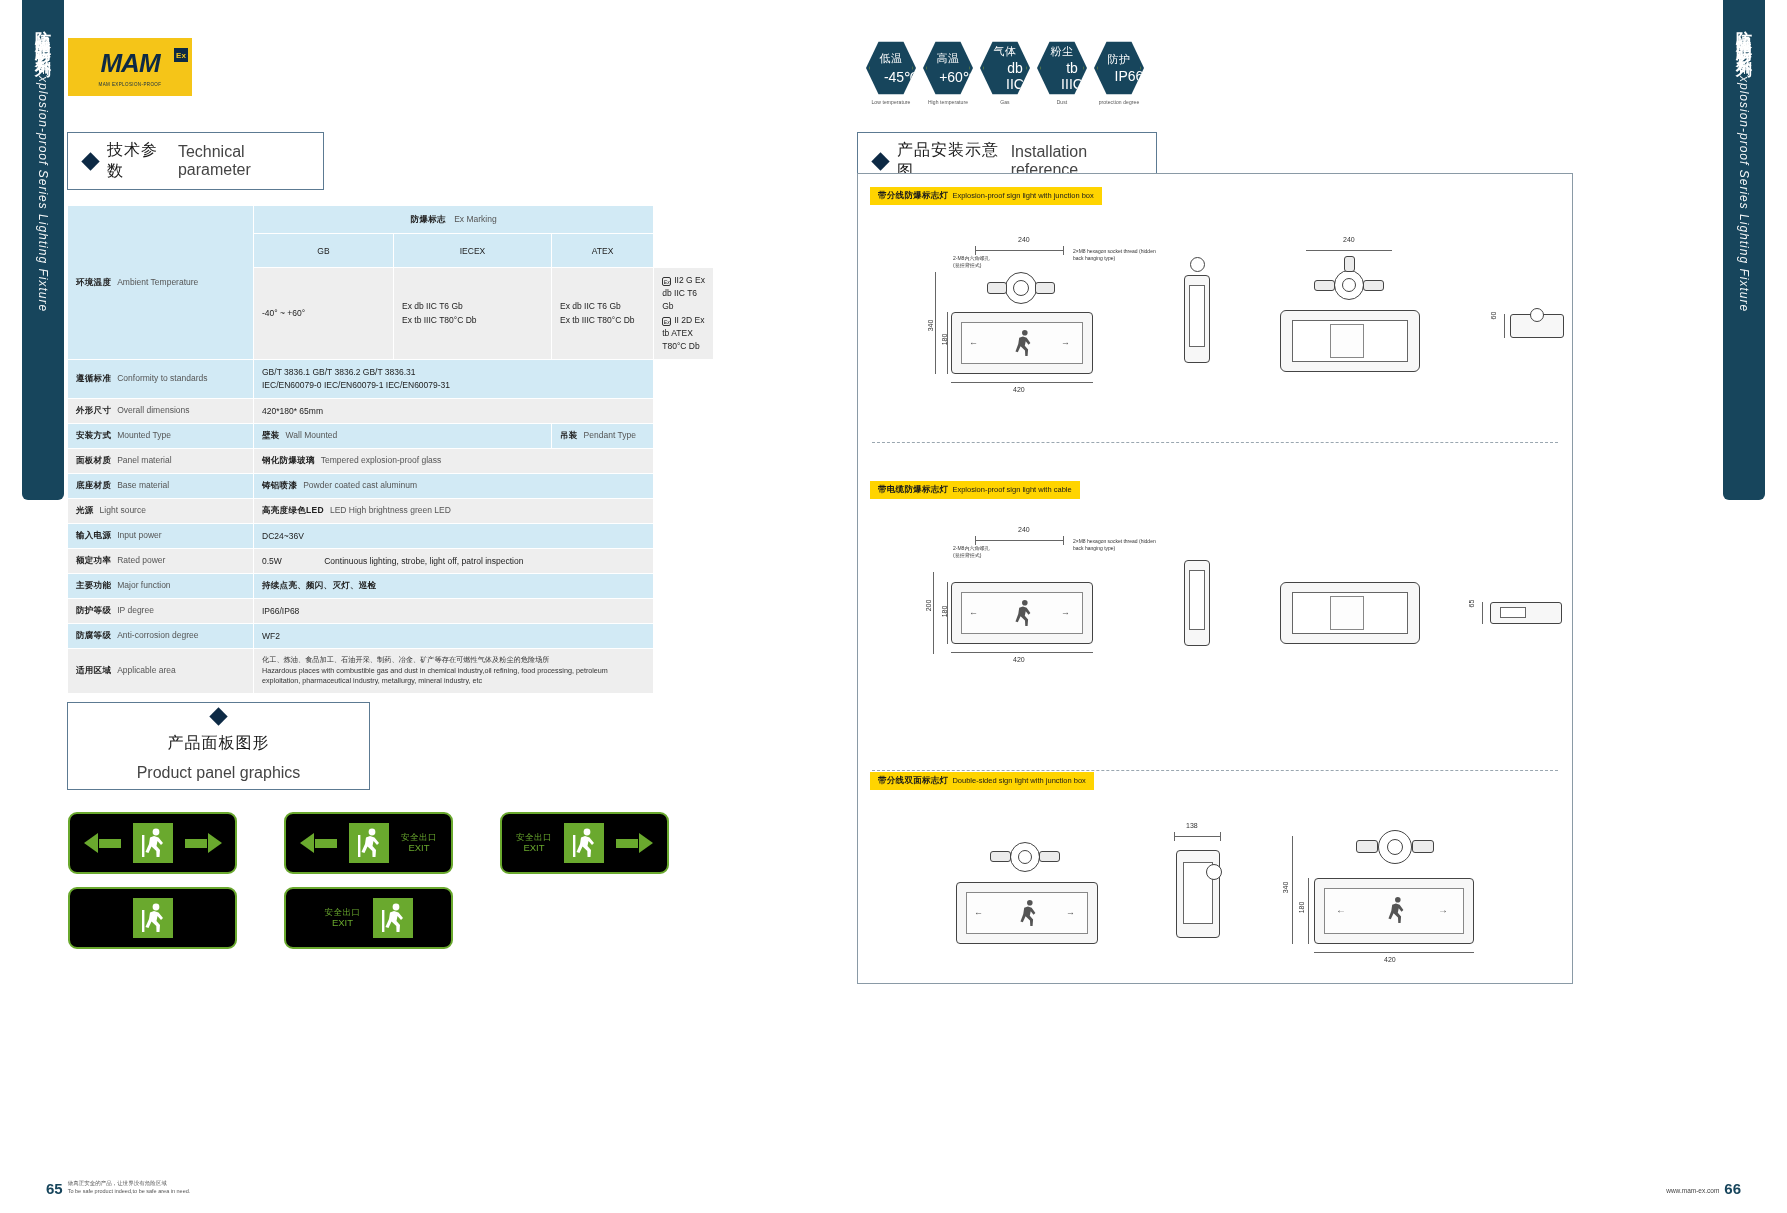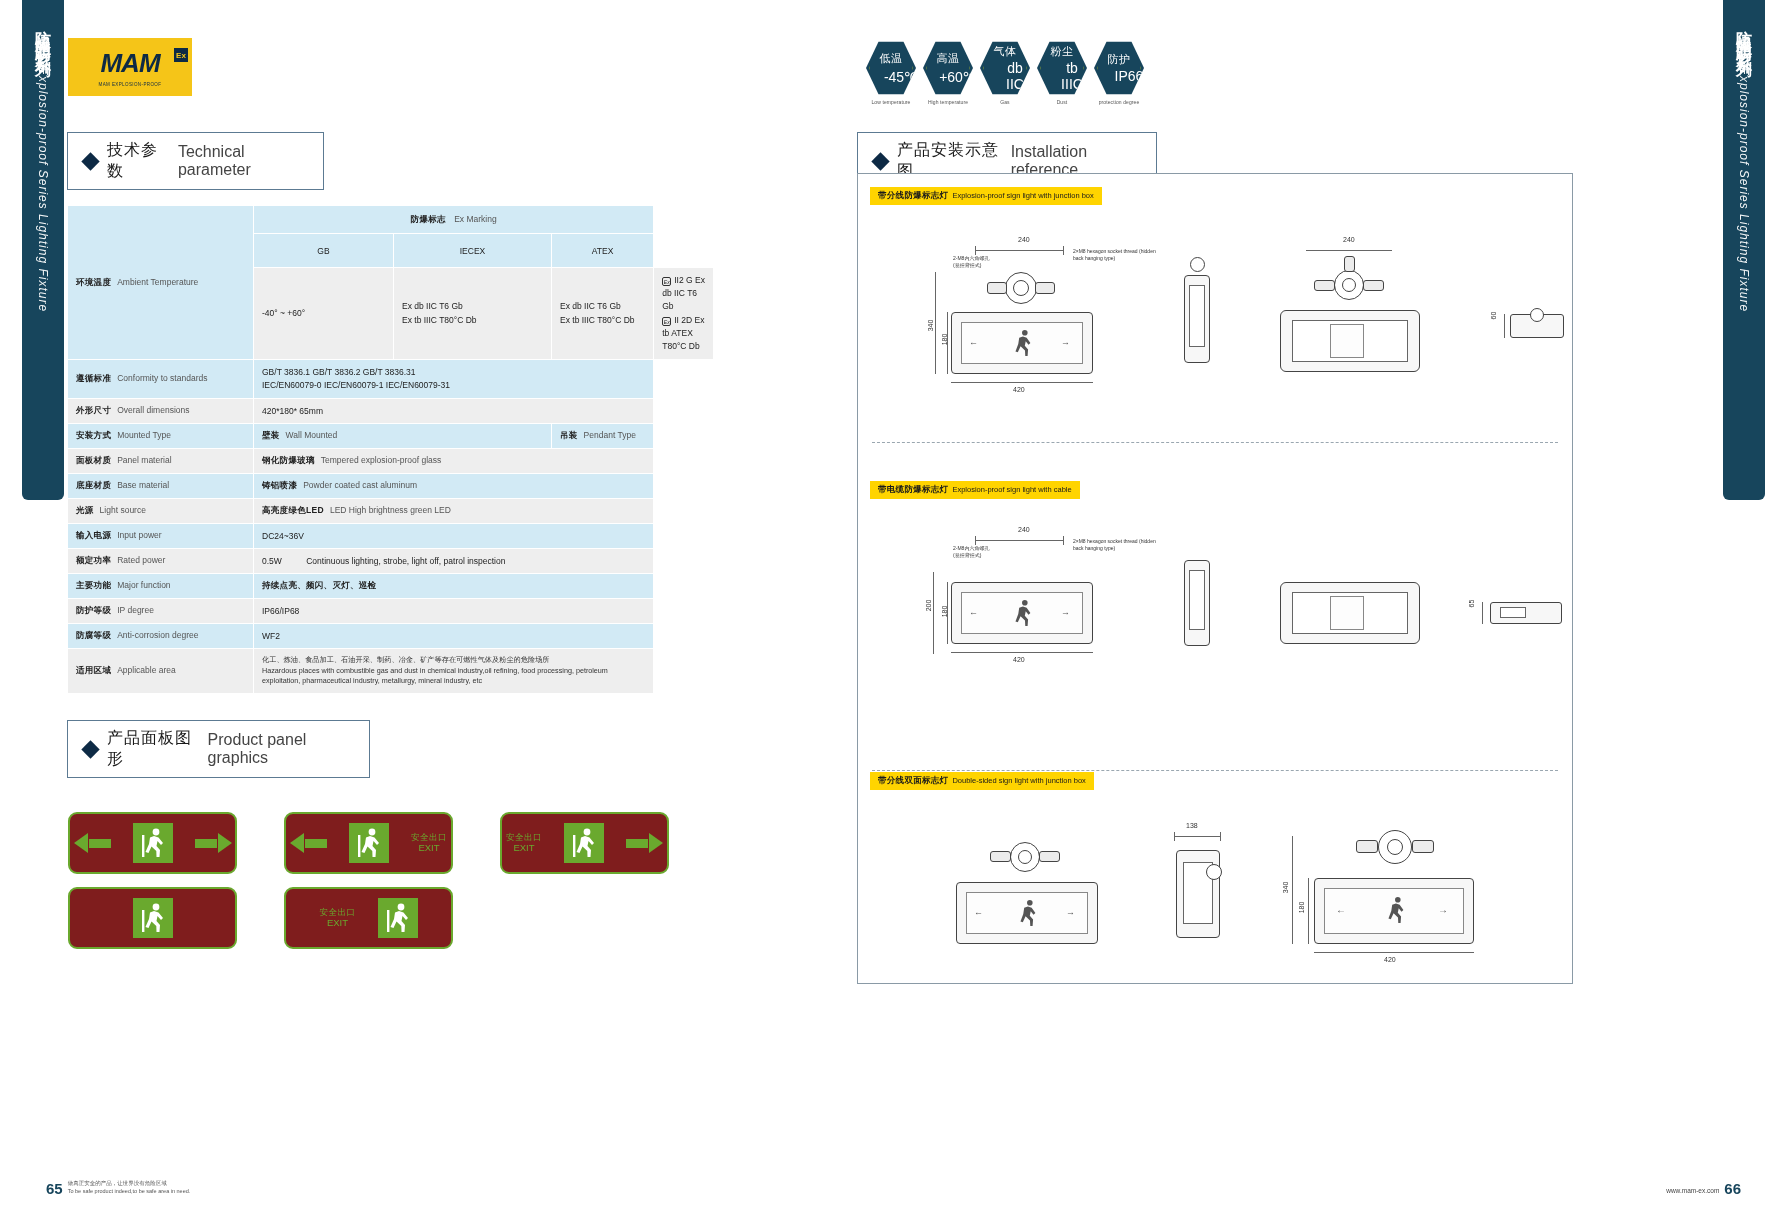--- a/index.html
+++ b/index.html
@@ -65,22 +65,22 @@
     display:inline-block; width:9px; height:9px; border:1px solid #333;
     font-size:5px; line-height:8px; text-align:center;
     border-radius:2px; margin-right:3px; vertical-align:-1px;
   }
   .tiny { font-size:7.2px; line-height:1.45; color:#333;}
   
   .panels { position:absolute; left:68px; top:812px; width:620px; }
   .panel-row { display:flex; gap:47px; margin-bottom:13px; }
   .panel {
     width:169px; height:62px; border:2.5px solid #6aa92e; border-radius:9px;
-    display:flex; align-items:center; justify-content:center; gap:22px;
-    background:#7f1d1d;
+    display:flex; align-items:center; justify-content:center; gap:12px;
+    background:#000000;
   }
   .arrow-l, .arrow-r { width:37px; height:26px; position:relative; flex:none;}
   .arrow-l::before, .arrow-r::before {
     content:""; position:absolute; top:9px; width:22px; height:9px; background:#6aa92e;
   }
   .arrow-l::after, .arrow-r::after {
     content:""; position:absolute; top:3px; width:0; height:0;
     border-top:10px solid transparent; border-bottom:10px solid transparent;
   }
   .arrow-l::before { right:0;} .arrow-l::after { left:0; border-right:14px solid #6aa92e;}
@@ -304,21 +304,21 @@
     </td>
     <td class="rb" colspan="3">DC24~36V</td>
   </tr>
 
   <tr>
     <td class="rg cell-lbl">
       <span class="lbl-cn">额定功率</span><span class="lbl-en">Rated power</span>
     </td>
     <td class="rg" colspan="3">
       <span>0.5W</span>
-      <span style="margin-left:22px;">Continuous lighting, strobe, light off, patrol inspection</span>
+      <span style="margin-left:40px;">Continuous lighting, strobe, light off, patrol inspection</span>
     </td>
   </tr>
 
   <tr>
     <td class="rb cell-lbl">
       <span class="lbl-cn">主要功能</span><span class="lbl-en">Major function</span>
     </td>
     <td class="rb" colspan="3">
       <span class="lbl-cn">持续点亮、频闪、灭灯、巡检</span>
     </td>
@@ -343,21 +343,21 @@
       <span class="lbl-cn">适用区域</span><span class="lbl-en">Applicable area</span>
     </td>
     <td class="rg" colspan="3">
       <div class="tiny">化工、炼油、食品加工、石油开采、制药、冶金、矿产等存在可燃性气体及粉尘的危险场所</div>
       <div class="tiny">Hazardous places with combustible gas and dust in chemical industry,oil refining, food processing, petroleum exploitation, pharmaceutical industry, metallurgy, mineral industry, etc</div>
     </td>
   </tr>
 </tbody>
   </table>
 
-<div class="sec-head" style="left:67px; top:720px; width:303px;">
+<div class="sec-head" style="left:67px; top:702px; width:303px;flex-direction:column;">
   <div class="diamond"></div>
   <div class="sec-cn">产品面板图形</div>
   <div class="sec-en">Product panel graphics</div>
 </div>
 
 <div class="panels">
   <div class="panel-row">
     <div class="panel">
       <div class="arrow-l"></div>
       <div class="runman">

